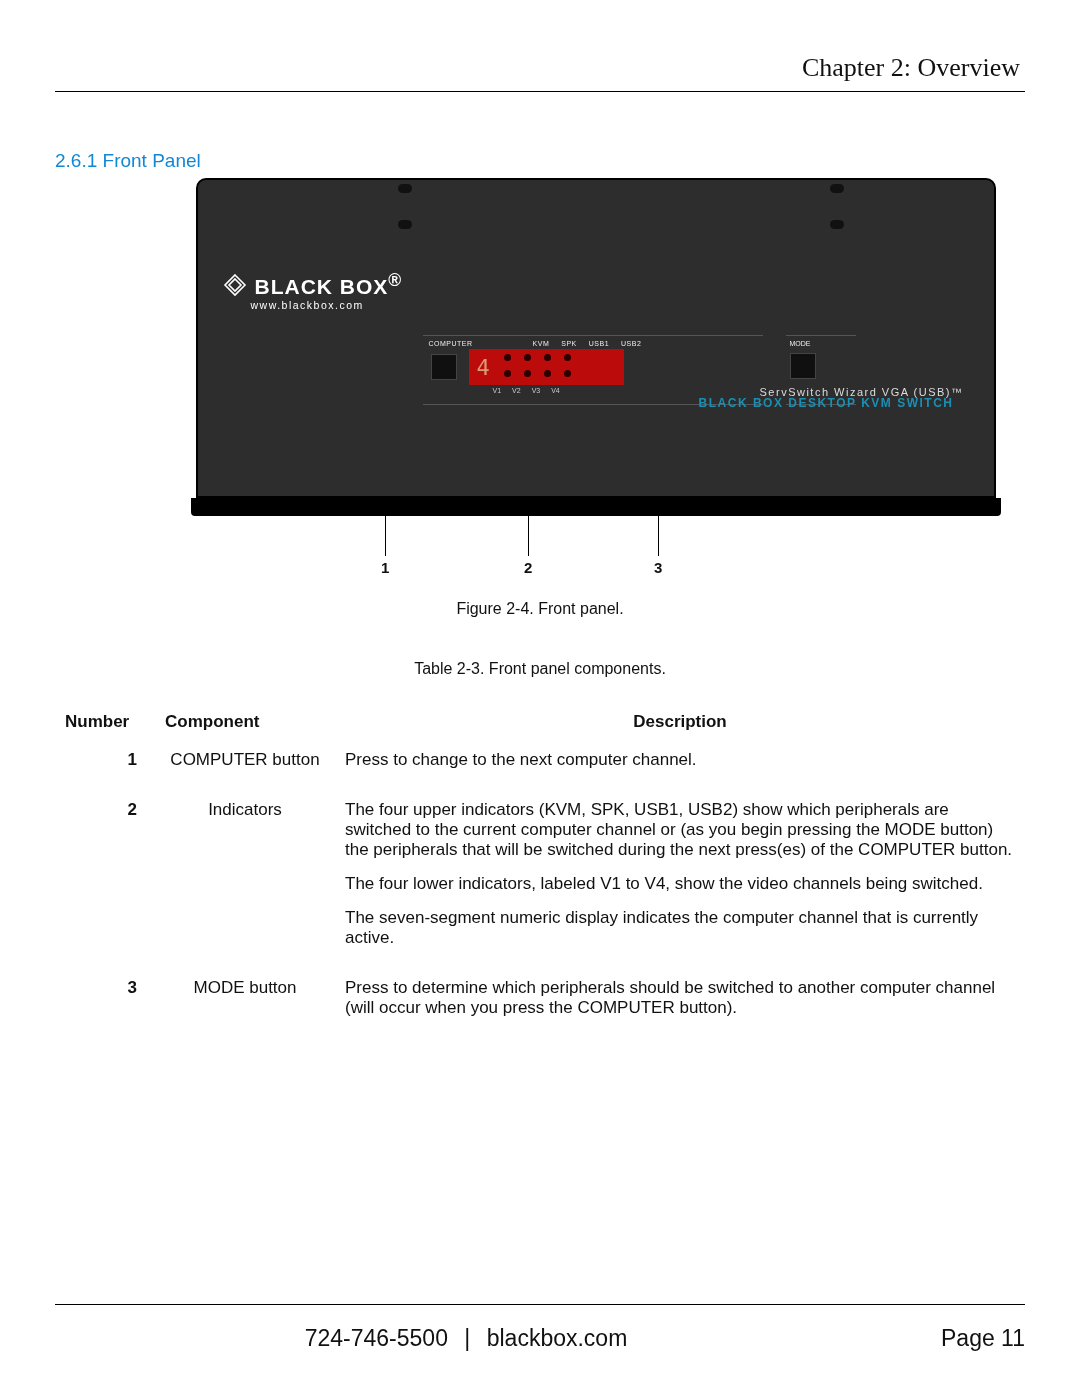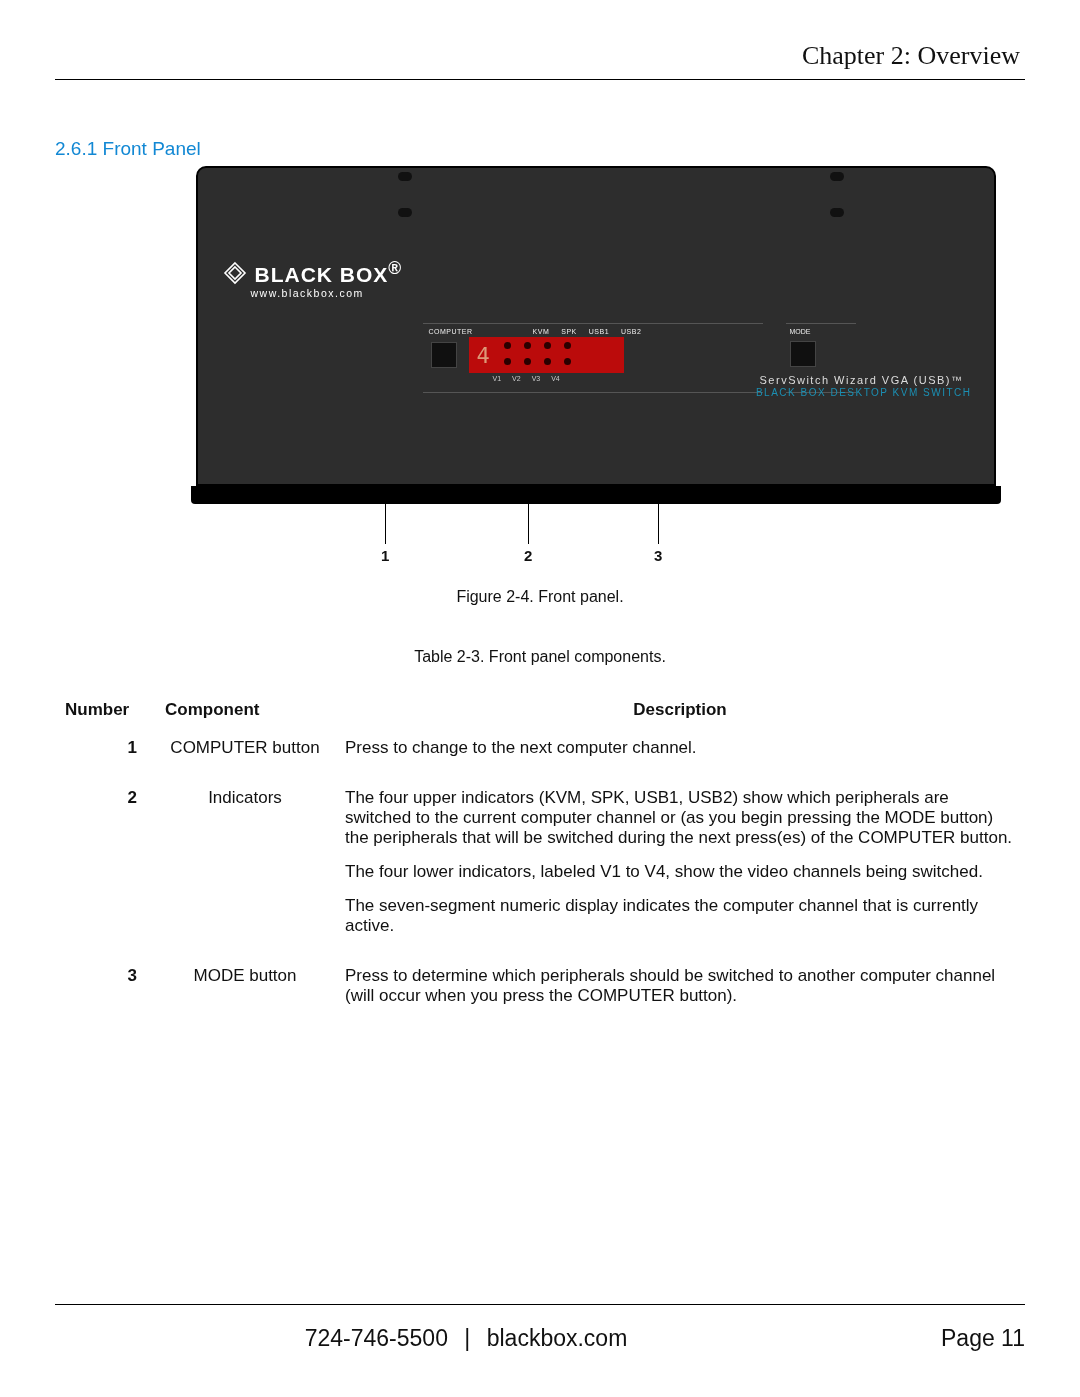--- a/index.html
+++ b/index.html
@@ -1,17 +1,17 @@
 <!DOCTYPE html>
 <html><head>
 <meta charset="utf-8">
 <style>
   * { box-sizing: border-box; margin: 0; padding: 0; }
   html, body { width: 1080px; height: 1397px; font-family: "Segoe UI", Arial, sans-serif; background: #fff; color: #111; }
-  .page { width: 1080px; height: 1397px; position: relative; padding: 41px 55px 40px 55px; }
+  .page { width: 1080px; height: 1397px; position: relative; padding: 53px 55px 40px 55px; }
   .chapter-title { text-align: right; font-size: 26px; font-family: Georgia, serif; margin-bottom: 8px; padding-right: 5px; }
   .hr-top { width: 100%; height: 1px; background: #000; margin-bottom: 58px; }
   .section-heading { color: #1288d4; font-size: 20px; font-weight: 500; margin-bottom: 6px; }
   .subsection-heading { color: #1288d4; font-size: 19px; font-weight: 500; margin-bottom: 6px; }
   .body-text { font-size: 17px; margin-bottom: 14px; }
 
   
   .device-wrap { width: 689px; margin: 0 auto; border-radius: 14px; }
   .device { width: 800px; height: 320px; background: #2d2d2d; border: 2px solid #000; border-radius: 10px; border-bottom-left-radius: 0; border-bottom-right-radius: 0; position: relative; }
   .device-baseplate { width: 810px; height: 18px; background: #000; margin: 0 auto; border-radius: 0 0 4px 4px; position: relative; left: -5px; }
@@ -31,21 +31,21 @@
   .cp-body { display: flex; align-items: center; gap: 12px; padding: 0 8px; }
   .btn-square { width: 26px; height: 26px; background: #101010; border: 1px solid #444; }
   .red-panel { width: 155px; height: 36px; background: #bb0b0b; display: flex; align-items: center; padding-left: 8px; gap: 14px; }
   .seg7 { font-family: monospace; font-size: 22px; color: #d97; }
   .dots-grid { display: grid; grid-template-columns: repeat(4, 10px); grid-auto-rows: 10px; gap: 6px 10px; }
   .dot { width: 7px; height: 7px; border-radius: 50%; background: #2a0000; }
   .v-labels { display: flex; gap: 11px; font-size: 7px; color: #ccc; margin-left: 70px; padding-top:2px; }
   .mode-block { position: absolute; top: 155px; left: 588px; width: 70px; border-top: 1px solid #555; border-bottom: 1px solid #555; height: 70px; padding: 4px; }
   .mode-label { font-size: 7px; color: #eee; }
   .product-name { position: absolute; bottom: 98px; right: 30px; font-size: 11px; letter-spacing: 1.5px; color: #ddd; }
-  .product-sub { position: absolute; bottom: 86px; right: 22px; font-size: 10px; letter-spacing: 1.5px; color: #1b8fb3; }
+  .product-sub { position: absolute; bottom: 86px; right: 40px; font-size: 12px; letter-spacing: 1.5px; color: #1b8fb3; font-weight: bold; }
 
   .callouts { width: 800px; margin: 0 auto; position: relative; height: 60px; }
   .callout-line { width: 1px; height: 40px; background: #000; position: absolute; top: 0; }
   .callout-num { position: absolute; top: 43px; font-weight: bold; font-size: 15px; }
   .cl1 { left: 245px; } .cn1 { left: 241px; }
   .cl2 { left: 388px; } .cn2 { left: 384px; }
   .cl3 { left: 518px; } .cn3 { left: 514px; }
 
   .fig-caption, .table-caption { text-align: center; font-size: 16px; margin-top: 24px; }
   .table-caption { margin-top: 42px; margin-bottom: 30px; }

